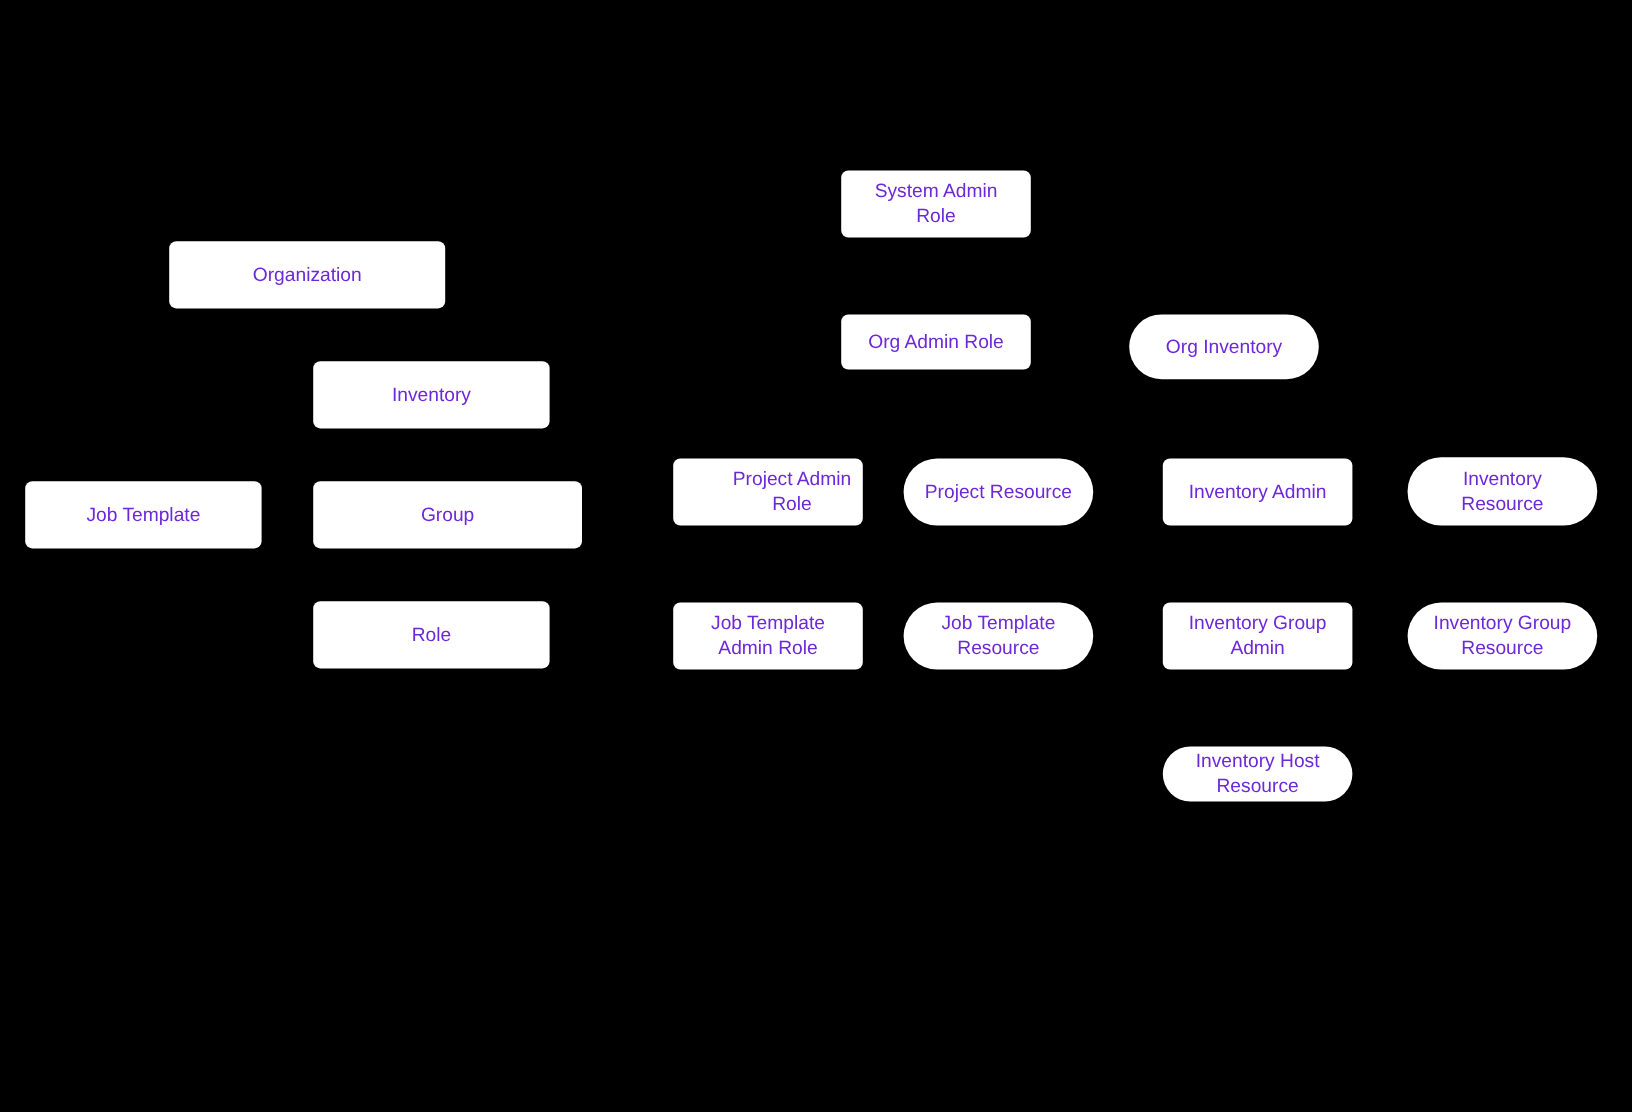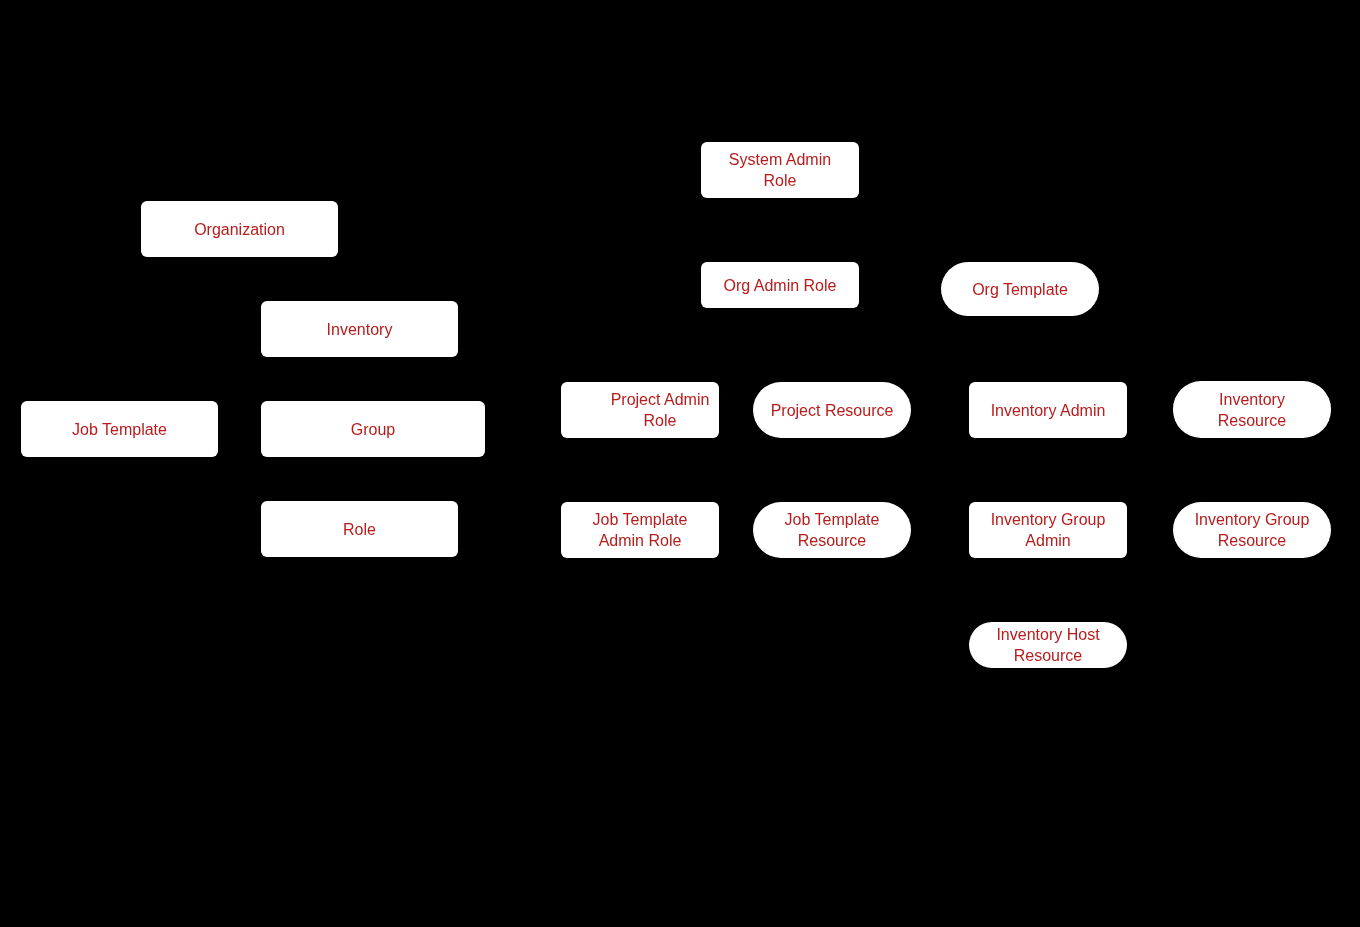--- a/index.html
+++ b/index.html
@@ -15,35 +15,35 @@
   }
   .canvas {
     position: relative;
     width: 1360px;
     height: 927px;
     background: #000000;
   }
   .node {
     position: absolute;
     background: #ffffff;
-    color: #b91c1c;
+    color: #6d28d9;
     display: flex;
     align-items: center;
     justify-content: center;
     text-align: center;
     font-size: 16px;
     line-height: 21px;
     white-space: pre-line;
     box-sizing: border-box;
   }
   .rect { border-radius: 6px; }
   .pill { border-radius: 28px; }
 
   
-  .n-organization            { left: 141px; top: 201px; width: 197px; height: 56px; }
+  .n-organization            { left: 141px; top: 201px; width: 230px; height: 56px; }
   .n-project                 { left: 21px;  top: 301px; width: 197px; height: 56px; }
   .n-inventory               { left: 261px; top: 301px; width: 197px; height: 56px; }
   .n-job-template            { left: 21px;  top: 401px; width: 197px; height: 56px; }
   .n-group                   { left: 261px; top: 401px; width: 224px; height: 56px; }
   .n-host                    { left: 261px; top: 501px; width: 197px; height: 56px; }
 
   
   .n-system-admin-role       { left: 701px;  top: 142px; width: 158px; height: 56px; }
   .n-org-admin-role          { left: 701px;  top: 262px; width: 158px; height: 46px; }
   .n-org-resource            { left: 941px;  top: 262px; width: 158px; height: 54px; }
@@ -64,21 +64,21 @@
 
   <div class="node rect n-organization">Organization</div>
   <div class="node rect n-inventory">Inventory</div>
   <div class="node rect n-job-template">Job Template</div>
   <div class="node rect n-group">Group</div>
   <div class="node rect n-host">Role</div>
 
   <div class="node rect n-system-admin-role">System Admin
 Role</div>
   <div class="node rect n-org-admin-role">Org Admin Role</div>
-  <div class="node pill n-org-resource">Org Template</div>
+  <div class="node pill n-org-resource">Org Inventory</div>
   <div class="node rect n-project-admin-role">Project Admin
 Role</div>
   <div class="node pill n-project-resource">Project Resource</div>
   <div class="node rect n-inventory-admin">Inventory Admin</div>
   <div class="node pill n-inventory-resource">Inventory
 Resource</div>
   <div class="node rect n-job-template-admin-role">Job Template
 Admin Role</div>
   <div class="node pill n-job-template-resource">Job Template
 Resource</div>

